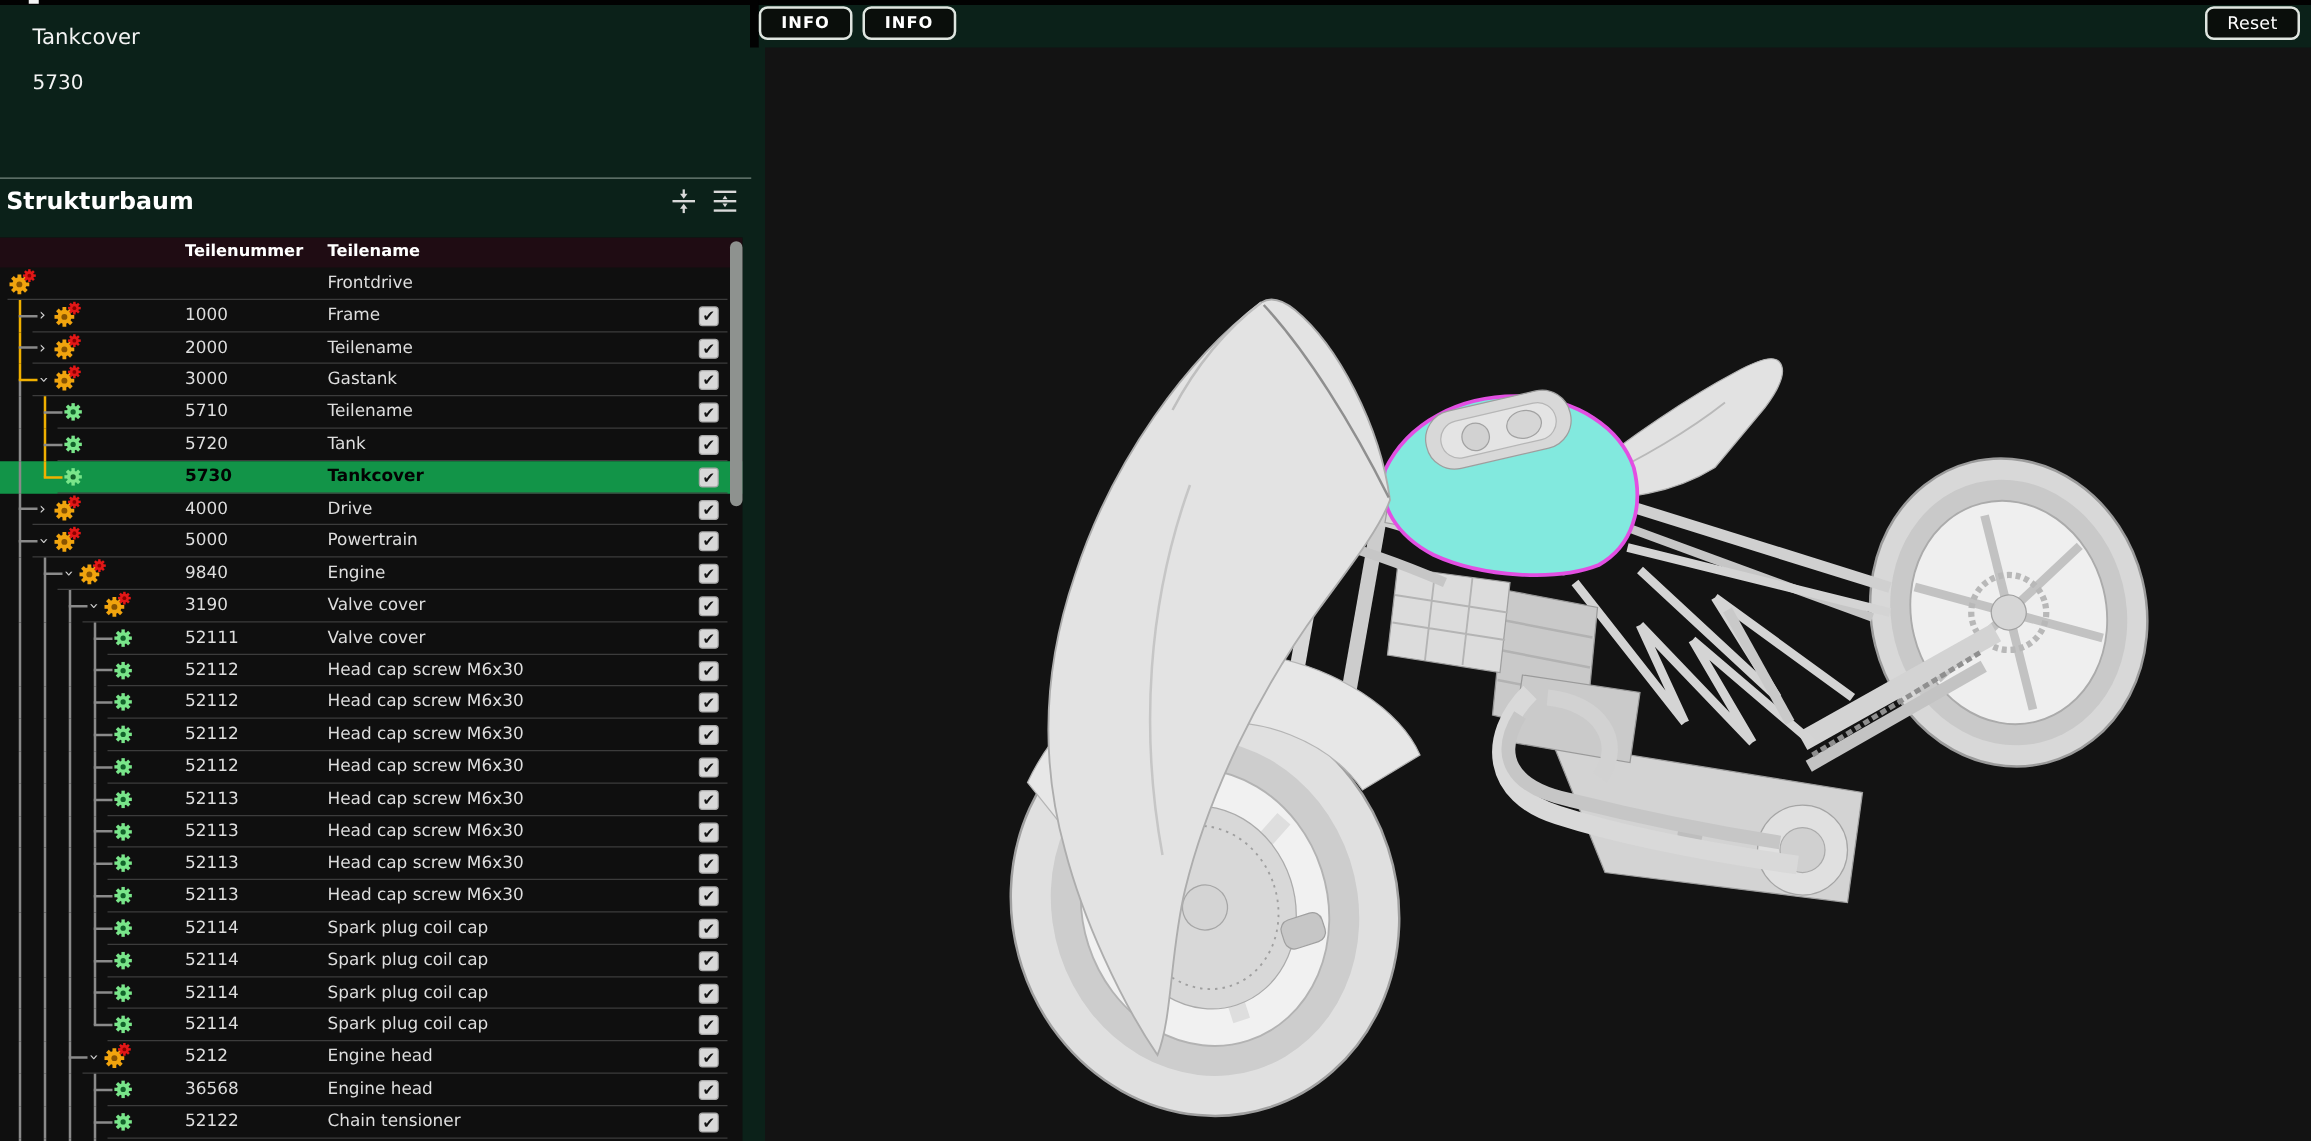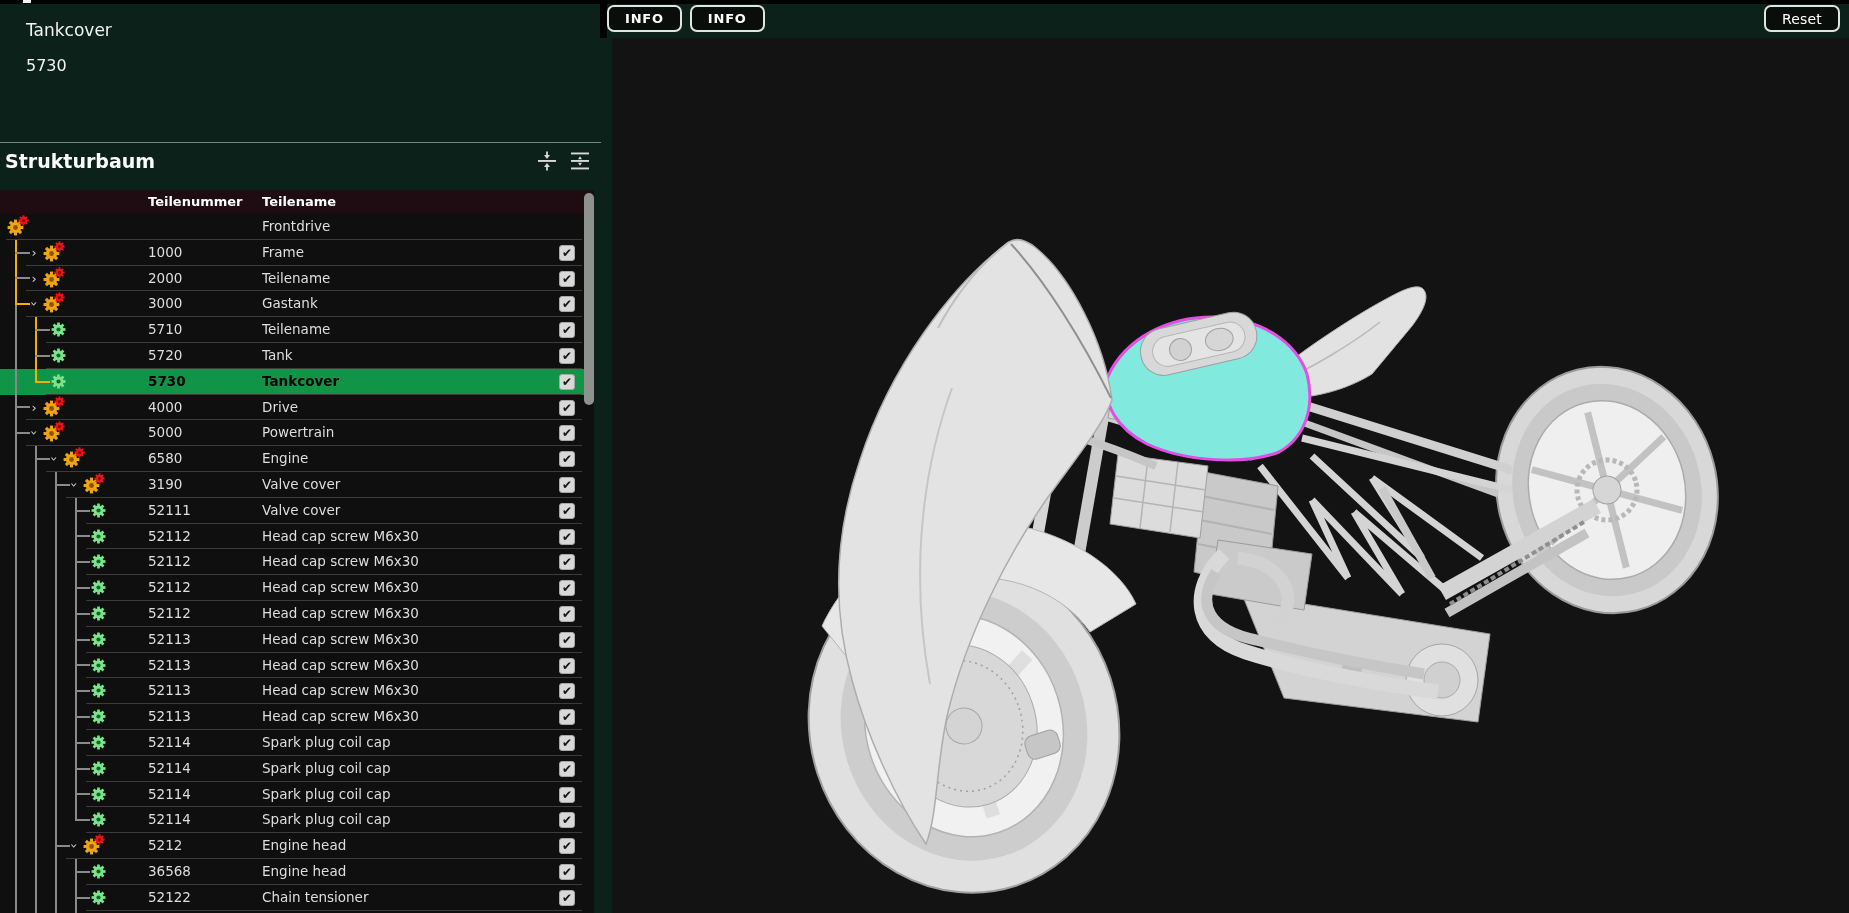--- a/index.html
+++ b/index.html
@@ -415,21 +415,21 @@
                       <rect x="-1.8" y="-9.3" width="3.6" height="18.6" transform="rotate(0)" fill="#e31717"></rect>
                       <rect x="-1.8" y="-9.3" width="3.6" height="18.6" transform="rotate(45)" fill="#e31717"></rect>
                       <rect x="-1.8" y="-9.3" width="3.6" height="18.6" transform="rotate(90)" fill="#e31717"></rect>
                       <rect x="-1.8" y="-9.3" width="3.6" height="18.6" transform="rotate(135)" fill="#e31717"></rect>
                       <circle r="6.6" fill="#e31717"></circle>
                       <circle r="2.8" fill="#8a0000"></circle>
                     </g>
                   </svg></span>
               </span>
             </span>
-            <span class="cell-num">6580</span>
+            <span class="cell-num">9840</span>
             <span class="cell-name">Engine</span>
             <span class="cb">✔</span>
             <span class="rowline" style="left: 46px;"></span>
           </div>
           <div class="row">
             <span class="prefix">
               <span class="g">
                 <span class="gv" style="background: rgb(138, 138, 138); top: 0px; bottom: 0px;"></span>
               </span>
               <span class="g">

